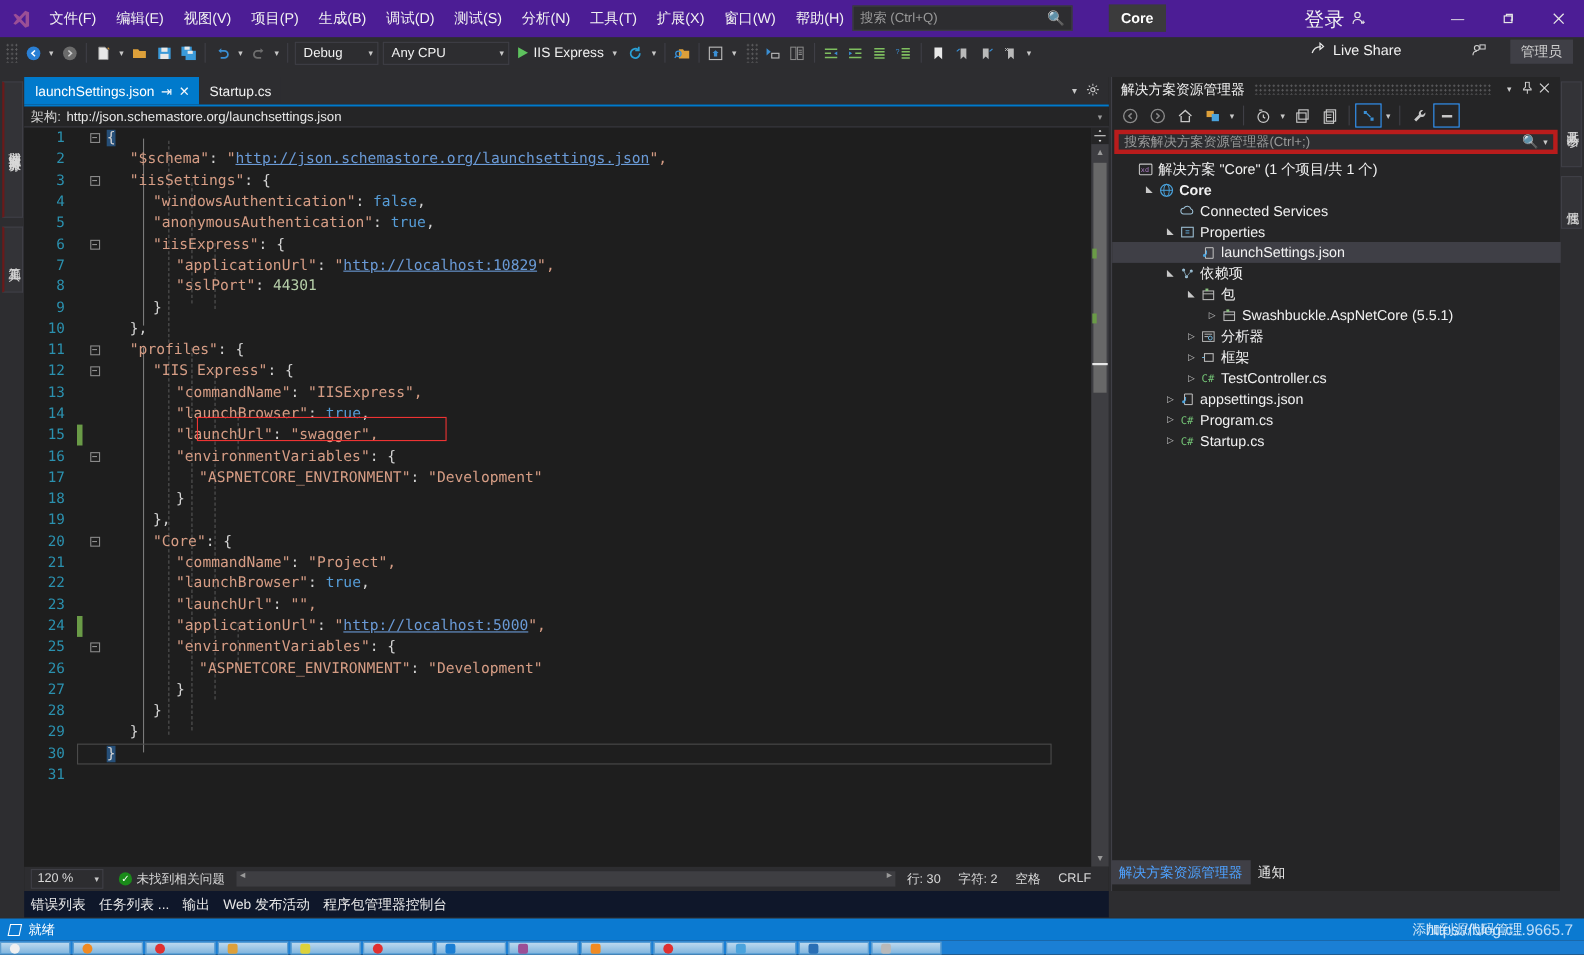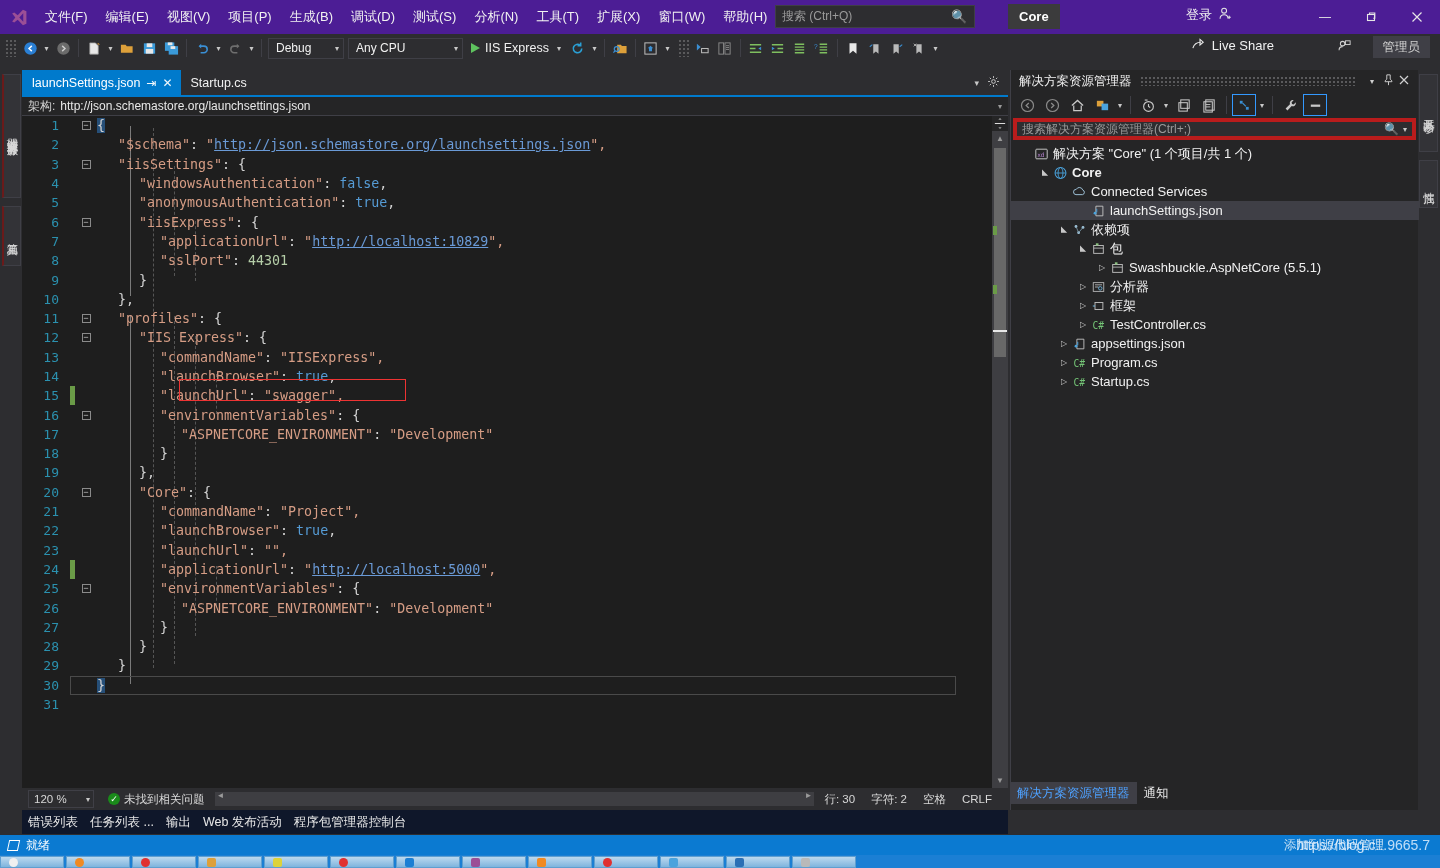--- a/index.html
+++ b/index.html
@@ -32,21 +32,21 @@
   }
   .search-box .txt { flex:1; }
   .search-box .mag { color:#b4b4b4; font-size:13px; }
   .proj-chip {
     position:absolute; left:1008px; top:4px; height:25px; padding:0 11px;
     background:#3b3b3c; display:flex; align-items:center; font-weight:bold;
     font-size:13px; color:#ffffff;
   }
   .signin {
     position:absolute; left:1186px; top:6px; display:flex; align-items:center; gap:6px;
-    font-size:13px; color:#f1f1f1;
+    font-size:18px; color:#f1f1f1;
   }
   .wctl { position:absolute; top:0; height:34px; width:46px; display:flex; align-items:center; justify-content:center; color:#e6e6e6; }
   .wmin { left:1302px; } .wmax { left:1348px; } .wclose { left:1394px; }
 
   
   .toolbar {
     position:absolute; left:0; top:34px; width:1440px; height:28px;
     background:#2d2d30; display:flex; align-items:center;
   }
   .grip { width:11px; height:18px; margin:0 3px 0 5px;
@@ -712,20 +712,30 @@
         </div>
         <div class="tnode" style="padding-left: 46px;">
           <span class="tw"></span>
           <span class="tico">
             <svg width="15" height="14" viewBox="0 0 16 16">
               <path d="M4 11a3 3 0 01.3-6 4 4 0 017.4.8A2.7 2.7 0 0111.5 11z" fill="none" stroke="#9fc3d8" stroke-width="1.1"></path>
             </svg>
           </span>
           <span class="tlabel">Connected Services</span>
         </div>
+        <div class="tnode" style="padding-left: 46px;">
+          <span class="tw" style="transform: rotate(90deg); color: rgb(200, 200, 200);">◢</span>
+          <span class="tico">
+            <svg width="15" height="14" viewBox="0 0 16 16">
+              <rect x="2" y="3" width="12" height="10" fill="none" stroke="#9fc3d8" stroke-width="1.1"></rect>
+              <path d="M6 6.5h4M6 9h4" stroke="#5fa3d0" stroke-width="1.1"></path>
+            </svg>
+          </span>
+          <span class="tlabel">Properties</span>
+        </div>
         <div class="tnode sel" style="padding-left: 65px;">
           <span class="tw"></span>
           <span class="tico">
             <svg width="15" height="14" viewBox="0 0 16 16">
               <path d="M5 2.5h8v11H5z" fill="none" stroke="#c8c8c8" stroke-width="1"></path>
               <circle cx="4" cy="10.5" r="1.6" fill="#4aa3dd"></circle>
               <path d="M6 5.5v4" stroke="#4aa3dd" stroke-width="1.1"></path>
             </svg>
           </span>
           <span class="tlabel">launchSettings.json</span>

